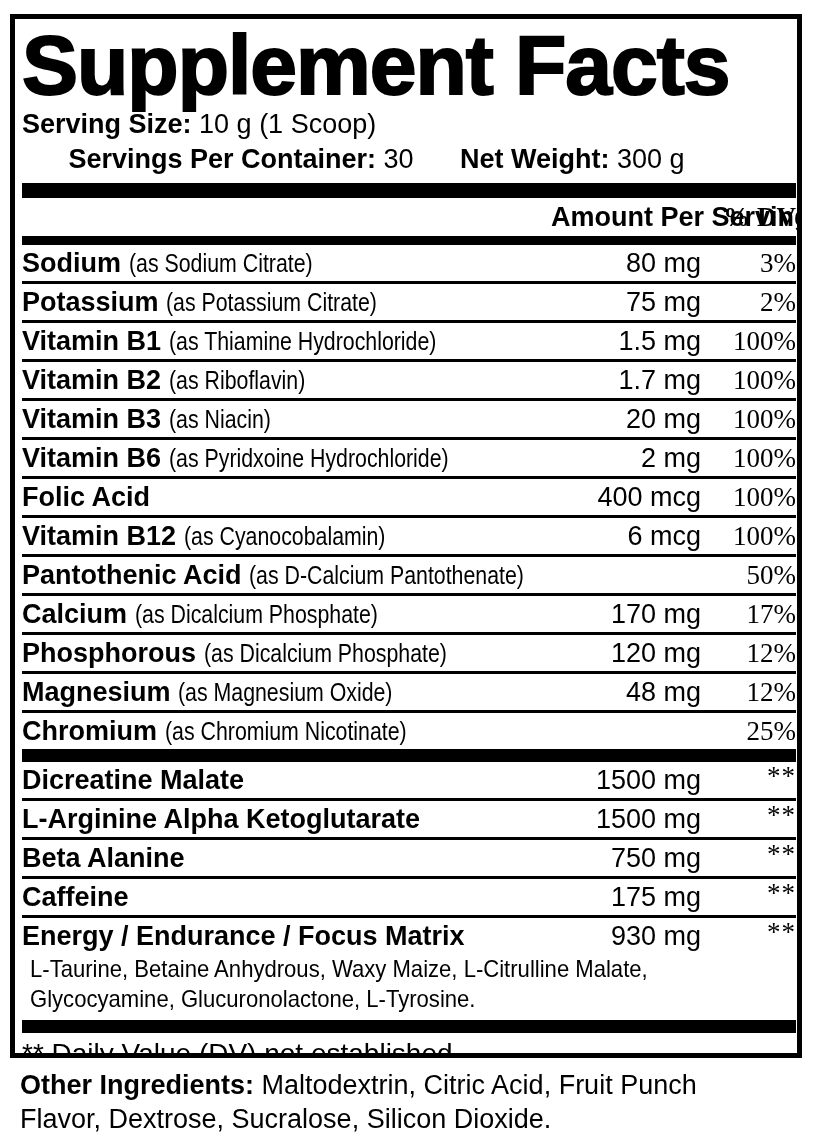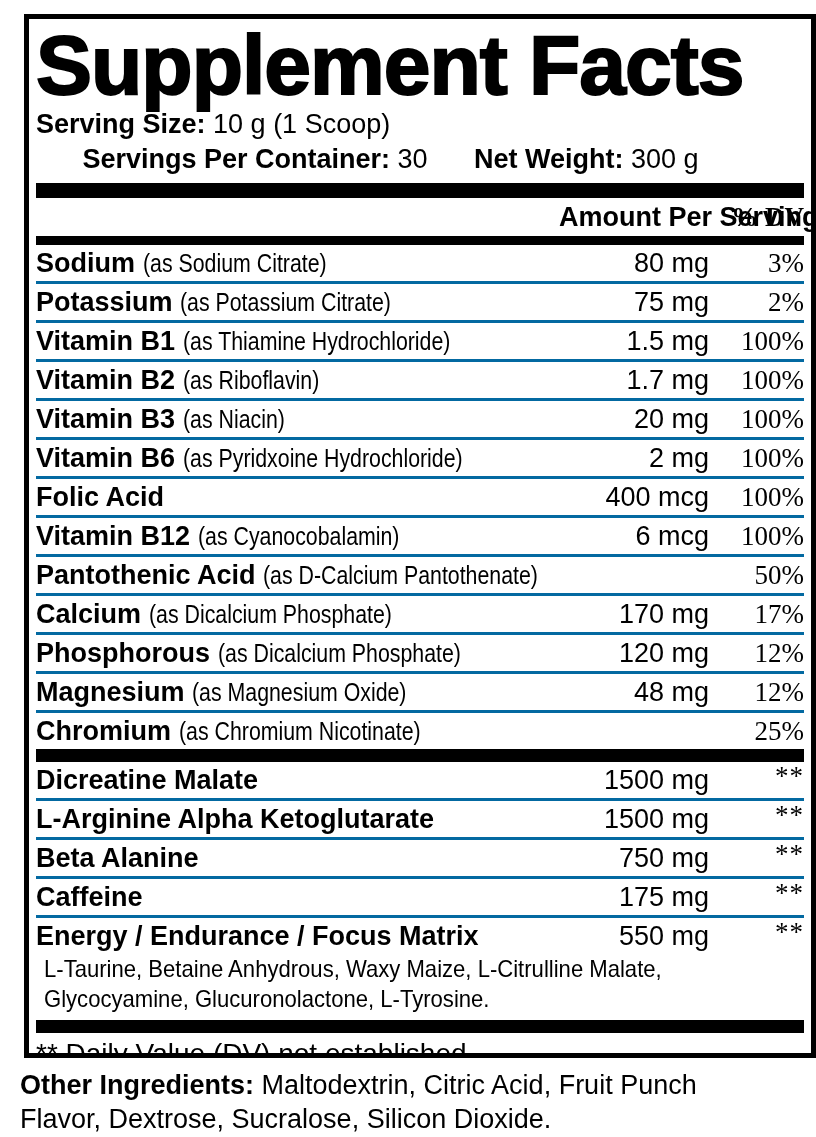--- a/index.html
+++ b/index.html
@@ -7,27 +7,27 @@
     padding: 0;
     width: 816px;
     height: 1137px;
     background: #ffffff;
     color: #000000;
     font-family: "Liberation Sans", sans-serif;
     overflow: hidden;
   }
   .facts-box {
     position: absolute;
-    left: 24px;
+    left: 10px;
     top: 14px;
     width: 792px;
     height: 1044px;
     box-sizing: border-box;
     border: 5px solid #000;
-    padding: 4px 7px 0 7px;
+    padding: 4px 1px 0 7px;
     background: #fff;
     overflow: hidden;
   }
   .panel-title {
     margin: 2px 0 2px 0;
     font-size: 84px;
     line-height: 80px;
     font-weight: bold;
     letter-spacing: -1px;
     -webkit-text-stroke: 2px #000;
@@ -60,21 +60,21 @@
     text-align: right;
     white-space: nowrap;
   }
   .dv-cell {
     width: 95px;
     flex-shrink: 0;
     text-align: right;
     white-space: nowrap;
     font-family: Liberation Serif, serif;
   }
-  .section .srow:not(:first-child) { border-top: 3px solid #0369a1; }
+  .section .srow:not(:first-child) { border-top: 3px solid #000000; }
   .nrow {
     display: flex;
     align-items: center;
     height: 36px;
     font-size: 27px;
   }
   .name-cell {
     flex: 1;
     min-width: 0;
     white-space: nowrap;
@@ -238,21 +238,21 @@
       <span class="dv-cell stars">**</span>
     </div>
     <div class="nrow srow">
       <span class="name-cell"><b>Caffeine</b></span>
       <span class="amt-cell">175 mg</span>
       <span class="dv-cell stars">**</span>
     </div>
     <div class="srow">
       <div class="nrow">
         <span class="name-cell"><b>Energy / Endurance / Focus Matrix</b></span>
-        <span class="amt-cell">550 mg</span>
+        <span class="amt-cell">930 mg</span>
         <span class="dv-cell stars">**</span>
       </div>
       <div class="matrix-sub">
         <span class="cond2">L-Taurine, Betaine Anhydrous, Waxy Maize, L-Citrulline Malate, Glycocyamine, Glucuronolactone, L-Tyrosine.</span>
       </div>
     </div>
   </div>
 
   <div class="bar bar-bot"></div>
 

